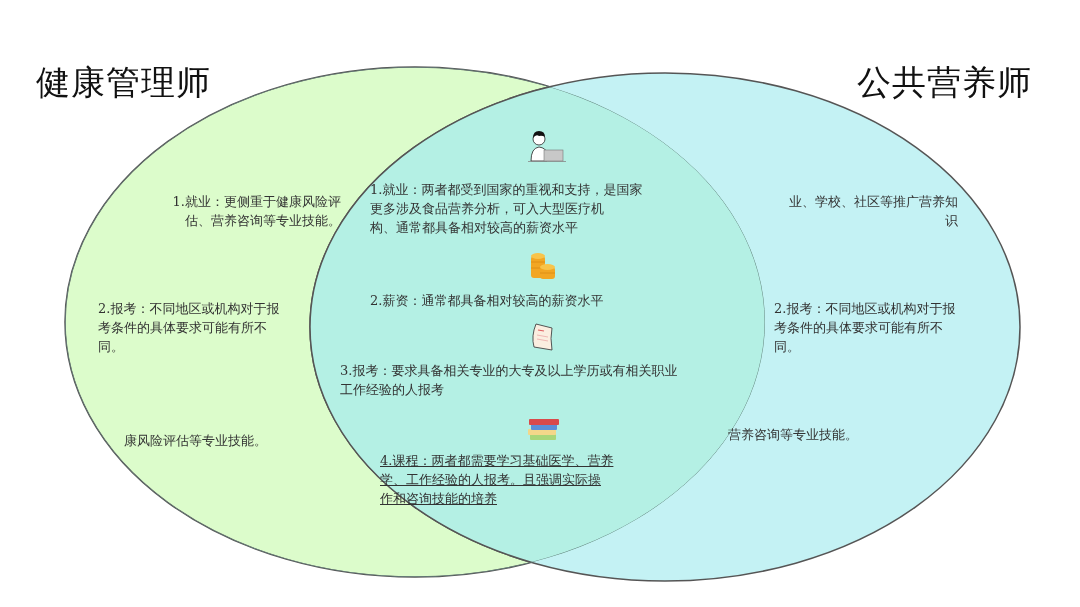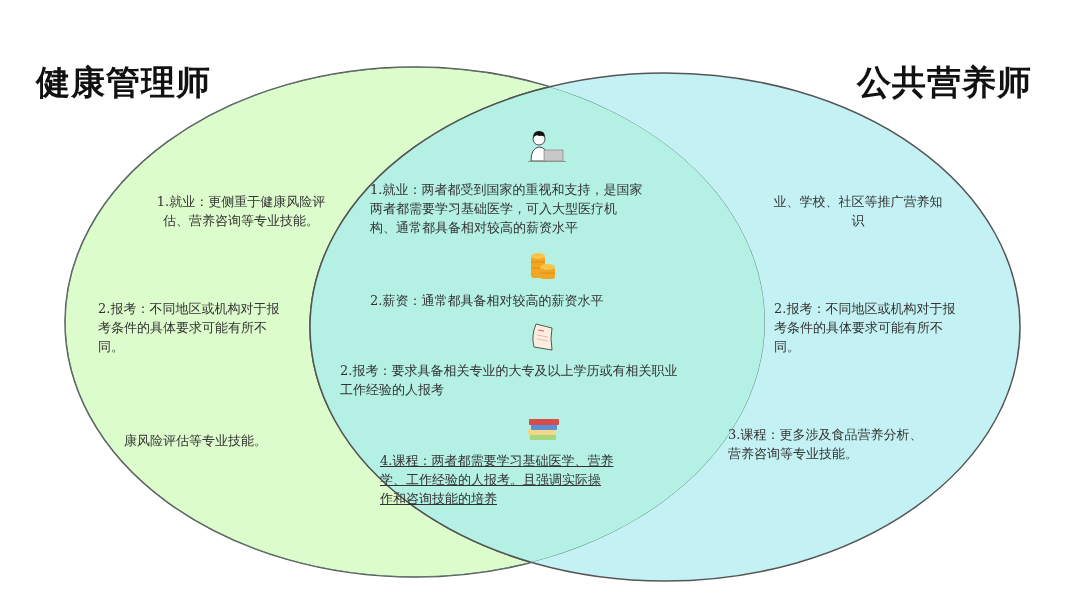--- a/index.html
+++ b/index.html
@@ -6,30 +6,30 @@
     body {
       width: 1080px; height: 607px; position: relative; overflow: hidden;
       background: #ffffff;
       font-family: "DejaVu Serif", "Liberation Serif", serif;
       color: #333333;
     }
     svg.venn { position: absolute; left: 0; top: 0; }
     .title {
       position: absolute; top: 60px;
       font-family: "DejaVu Sans", "Liberation Sans", sans-serif;
-      font-weight: bold; font-size: 34px; color: #111111;
+      font-weight: normal; font-size: 34px; color: #111111;
       letter-spacing: 1px; white-space: nowrap;
     }
     .title-left { left: 36px; }
     .title-right { left: 857px; }
     .txt {
       position: absolute; font-size: 13px; line-height: 19px;
       text-align: left; color: #333333;
     }
-    .txt.left-align { text-align: center; }
+    .txt.left-align { text-align: right; }
   </style>
 </head>
 <body>
 
 <svg class="venn" width="1080" height="607" viewBox="0 0 1080 607">
   <defs>
     <clipPath id="clipLeft">
       <ellipse cx="415" cy="322" rx="350" ry="255"></ellipse>
     </clipPath>
   </defs>
@@ -84,41 +84,40 @@
   <div>考条件的具体要求可能有所不</div>
   <div></div>
   <div>同。</div>
 </div>
 <div class="txt" style="left:124px; top:431px; width:230px;">
   <div>康风险评估等专业技能。</div>
 </div>
 
 <div class="txt" style="left:370px; top:180px; width:340px;">
   <div>1.就业：两者都受到国家的重视和支持，是国家</div>
-  <div>两者都需要学习基础医学，可入大型医疗机</div>
+  <div>更多涉及食品营养分析，可入大型医疗机</div>
   <div>构、通常都具备相对较高的薪资水平</div>
 </div>
 <div class="txt" style="left:370px; top:291px; width:340px;">
   <div>2.薪资：通常都具备相对较高的薪资水平</div>
 </div>
 <div class="txt" style="left:340px; top:361px; width:400px;">
-  <div>2.报考：要求具备相关专业的大专及以上学历或有相关职业</div>
+  <div>3.报考：要求具备相关专业的大专及以上学历或有相关职业</div>
   <div>工作经验的人报考</div>
 </div>
 <div class="txt" style="left:380px; top:451px; width:320px;text-decoration:underline;">
   <div>4.课程：两者都需要学习基础医学、营养</div>
   <div>学、工作经验的人报考。且强调实际操</div>
   <div>作和咨询技能的培养</div>
 </div>
 
 <div class="txt left-align" style="left:758px; top:192px; width:200px;">
   <div>业、学校、社区等推广营养知</div>
   <div>识</div>
 </div>
 <div class="txt" style="left:774px; top:299px; width:220px;">
   <div>2.报考：不同地区或机构对于报</div>
   <div>考条件的具体要求可能有所不</div>
   <div>同。</div>
 </div>
 <div class="txt" style="left:728px; top:425px; width:220px;">
-  <div>3.课程：更多涉及食品营养分析、</div>
   <div>营养咨询等专业技能。</div>
 </div>
 
 </body></html>

